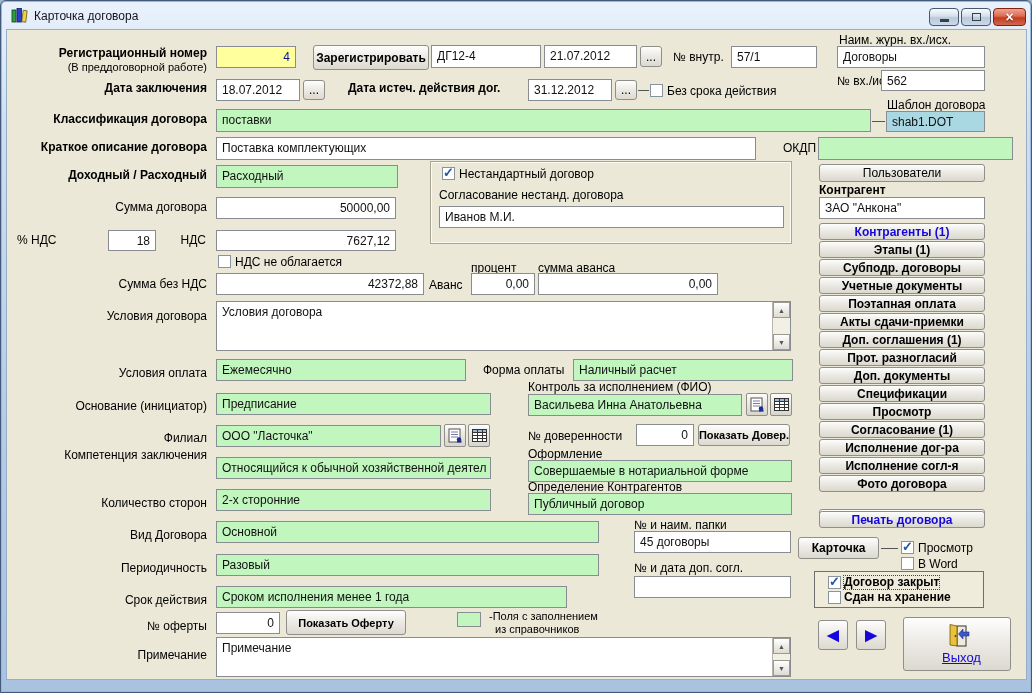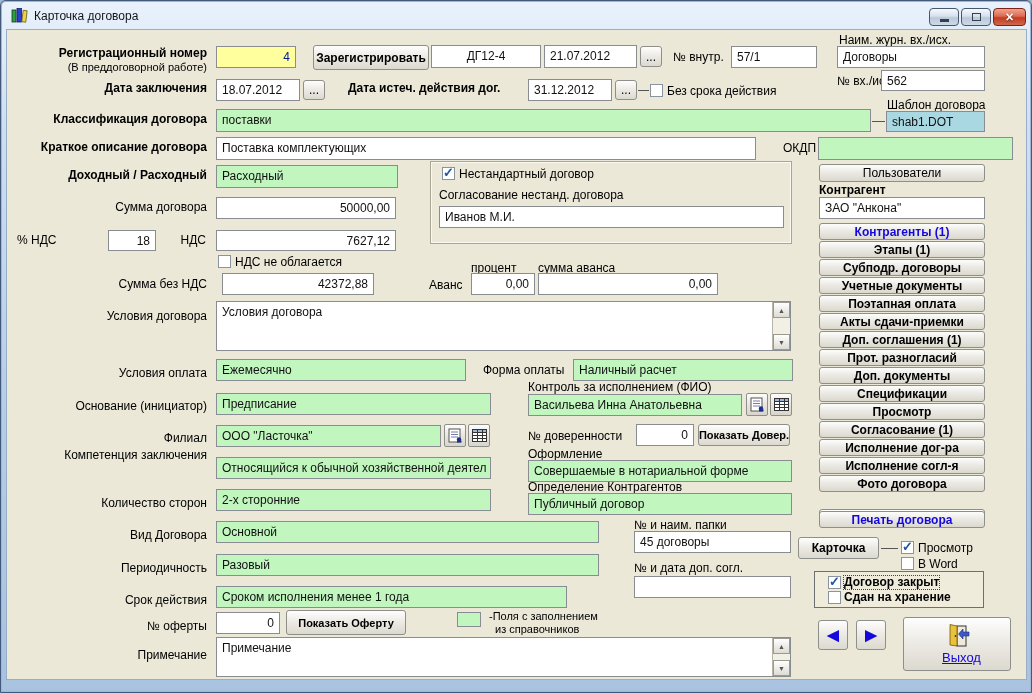--- a/index.html
+++ b/index.html
@@ -72,21 +72,21 @@
         <span class="closeglyph">×</span>
       </div>
   </div>
 
   <div class="client"></div>
 
   <div class="lbl b r" style="left:10px;top:46px;width:196px;">Регистрационный номер</div>
   <div class="lbl s r" style="left:10px;top:60px;width:196px;">(В преддоговорной работе)</div>
   <div class="fld ylw ta-r" style="left:215px;top:45px;width:80px;height:22px;">4</div>
   <div class="btn b" style="left:312px;top:44px;width:116px;height:25px;">Зарегистрировать</div>
-  <div class="fld" style="left:430px;top:44px;width:110px;height:23px;text-align:center;">ДГ12-4</div>
+  <div class="fld" style="left:430px;top:44px;width:110px;height:23px;">ДГ12-4</div>
   <div class="fld" style="left:543px;top:44px;width:93px;height:23px;">21.07.2012</div>
   <div class="btn" style="left:639px;top:45px;width:22px;height:21px;">...</div>
   <div class="lbl" style="left:672px;top:50px;">№ внутр.</div>
   <div class="fld" style="left:730px;top:45px;width:86px;height:22px;">57/1</div>
 
   <div class="lbl" style="left:838px;top:33px;">Наим. журн. вх./исх.</div>
   <div class="fld" style="left:836px;top:45px;width:148px;height:22px;">Договоры</div>
   <div class="lbl" style="left:836px;top:74px;">№ вх./исх.</div>
   <div class="fld" style="left:880px;top:69px;width:104px;height:21px;">562</div>
 
@@ -125,21 +125,21 @@
   <div class="fld ta-r" style="left:215px;top:196px;width:180px;height:22px;">50000,00</div>
 
   <div class="lbl" style="left:16px;top:233px;">% НДС</div>
   <div class="fld ta-r" style="left:107px;top:229px;width:48px;height:21px;">18</div>
   <div class="lbl r" style="left:150px;top:233px;width:55px;">НДС</div>
   <div class="fld ta-r" style="left:215px;top:229px;width:180px;height:21px;">7627,12</div>
   <span class="cb" style="left:217px;top:254px;"></span>
   <div class="lbl" style="left:234px;top:255px;">НДС не облагается</div>
 
   <div class="lbl r" style="left:10px;top:277px;width:196px;">Сумма без НДС</div>
-  <div class="fld ta-r" style="left:221px;top:272px;width:152px;height:22px;">42372,88</div>
+  <div class="fld ta-r" style="left:215px;top:272px;width:208px;height:22px;">42372,88</div>
 
   <div class="lbl" style="left:470px;top:261px;">процент</div>
   <div class="lbl" style="left:537px;top:261px;">сумма аванса</div>
   <div class="lbl" style="left:428px;top:278px;">Аванс</div>
   <div class="fld ta-r" style="left:470px;top:272px;width:64px;height:22px;">0,00</div>
   <div class="fld ta-r" style="left:537px;top:272px;width:180px;height:22px;">0,00</div>
 
   <div class="lbl r" style="left:10px;top:309px;width:196px;">Условия договора</div>
   <div class="area" style="left:215px;top:300px;width:575px;height:50px;">
     <span>Условия договора</span>

